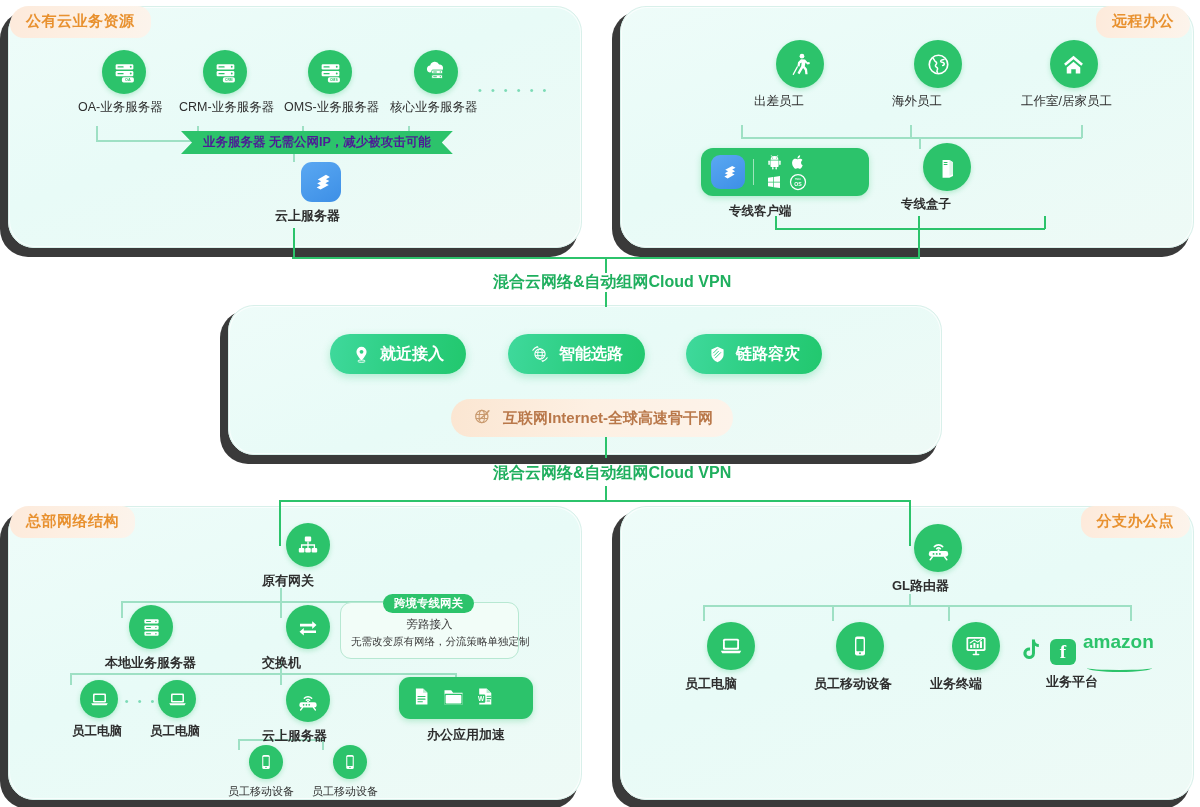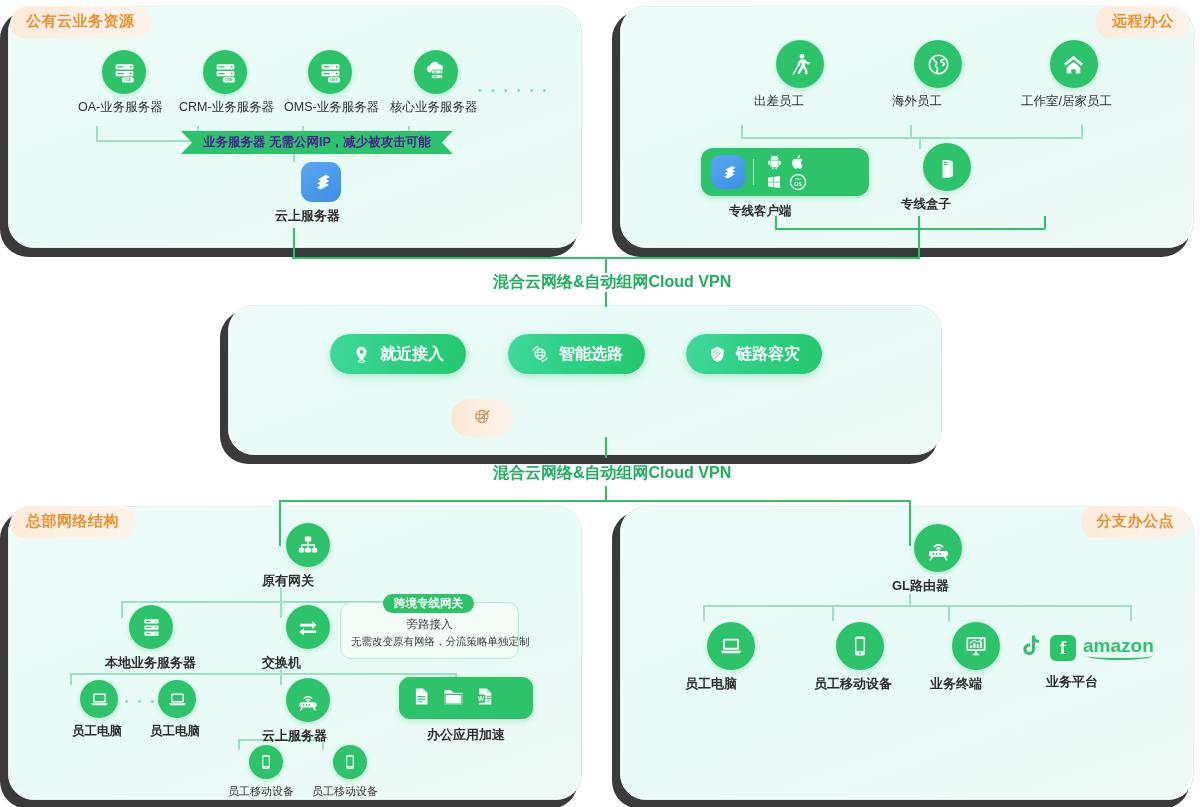--- a/index.html
+++ b/index.html
@@ -106,21 +106,21 @@
         border-radius:10px;background:#2cc36b;color:#fff;font-weight:bold;
         font-size:11.5px;padding:0 11px;white-space:nowrap;}
 
   
   .bizlogos{position:absolute;z-index:14;display:flex;align-items:center;gap:7px;}
   .fbsq{width:26px;height:26px;border-radius:6px;background:#2cc36b;
         display:flex;align-items:center;justify-content:center;
         color:#fff;font-weight:bold;font-size:19px;
         font-family:"Liberation Serif",serif;line-height:1;}
   .amz{color:#2cc36b;font-size:19px;font-weight:bold;line-height:1;
-       position:relative;padding-bottom:4px;}
+       position:relative;padding-bottom:20px;}
   .amz .swoosh{position:absolute;left:4px;right:2px;bottom:-1px;height:6px;
        border-bottom:2.5px solid #2cc36b;border-radius:0 0 50% 50%;}
 </style>
 </head>
 <body>
 
 <div class="stage">
 
   <div class="panel" id="panel-cloud"></div>
   <div class="panel" id="panel-remote"></div>
@@ -359,20 +359,21 @@
   <div class="inetpill" style="left:451px;top:399px;">
     <span>
       <svg width="23" height="23" viewBox="0 0 24 24">
         <circle cx="11.3" cy="12" r="6.4" fill="none" stroke="#c99a6f" stroke-width="1.3"></circle>
         <ellipse cx="11.3" cy="12" rx="2.8" ry="6.4" fill="none" stroke="#c99a6f" stroke-width="1.1"></ellipse>
         <path d="M5 10h12.6M5 14h12.6" stroke="#c99a6f" stroke-width="1.1"></path>
         <path d="M18.6 6.2C16 9 12.9 12.2 8.4 15.4" stroke="#c99a6f" stroke-width="1.4" stroke-linecap="round" fill="none"></path>
         <path d="M19.6 5.4l-2.6.5 1 1.8z" fill="#c99a6f"></path>
       </svg>
     </span>
+    <span>互联网Internet-全球高速骨干网</span>
   </div>
 
   <div class="ln v strong" style="left:605px;top:437px;height:21px;"></div>
   <div class="vpn" style="left:493px;top:463px;">混合云网络&amp;自动组网Cloud VPN</div>
   <div class="ln v strong" style="left:605px;top:486px;height:16px;"></div>
   <div class="ln h strong" style="left:279px;top:500px;width:632px;"></div>
   <div class="ln v strong" style="left:279px;top:500px;height:46px;"></div>
   <div class="ln v strong" style="left:909px;top:500px;height:46px;"></div>
 
   <div class="node" style="left:234px;top:523px;width:92px;">

